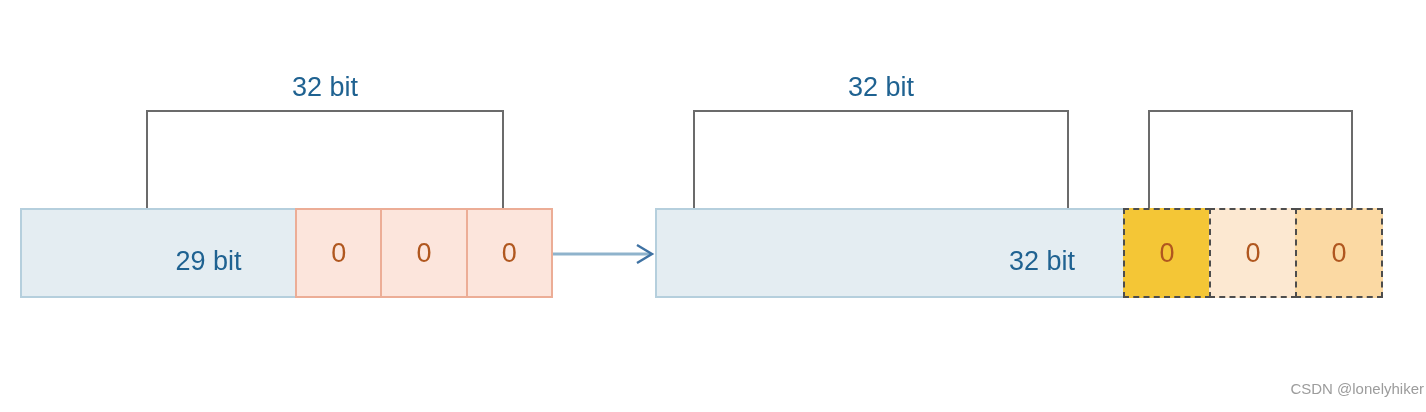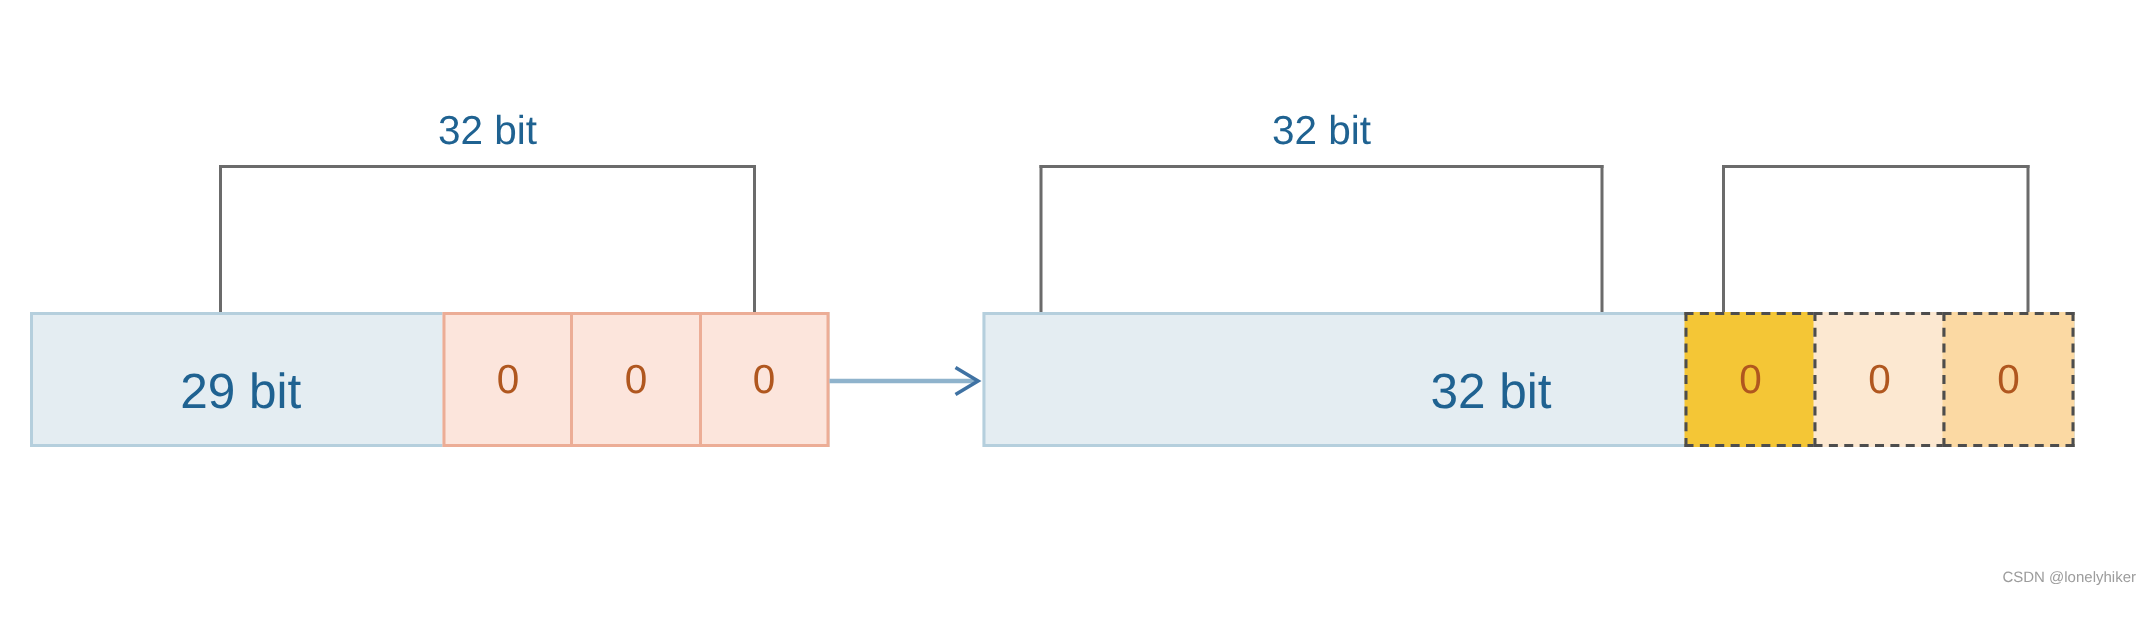--- a/index.html
+++ b/index.html
@@ -41,22 +41,23 @@
     background: var(--blue_fill, #e4edf2);
     border: 2px solid var(--blue_border, #b5cfdd);
     box-sizing: border-box;
   }
   .seg-label {
     position: absolute;
     top: 16px;
     bottom: 0;
     display: flex;
     align-items: center;
-    font-size: 33px;
+    font-size: 27px;
     color: var(--label_blue, #1f6291);
+    margin-left: 48px;
   }
   .cells {
     position: absolute;
     top: -2px;
     bottom: -2px;
     right: -2px;
     display: flex;
   }
   .cell {
     flex: 1;
@@ -92,21 +93,21 @@
     top: 242px;
     width: 104px;
     height: 24px;
   }
 
   
   .watermark {
     position: absolute;
     right: 28px;
     top: 380px;
-    font-size: 10px;
+    font-size: 15px;
     color: var(--watermark_gray, #9c9c9c);
   }
 </style>
 </head>
 <body>
 
 <div class="canvas">
 
   <div class="bracket-label" style="left:146px; top:72px; width:358px;">32 bit</div>
   <div class="bracket" style="left:146px; top:110px; width:358px; height:98px;"></div>

